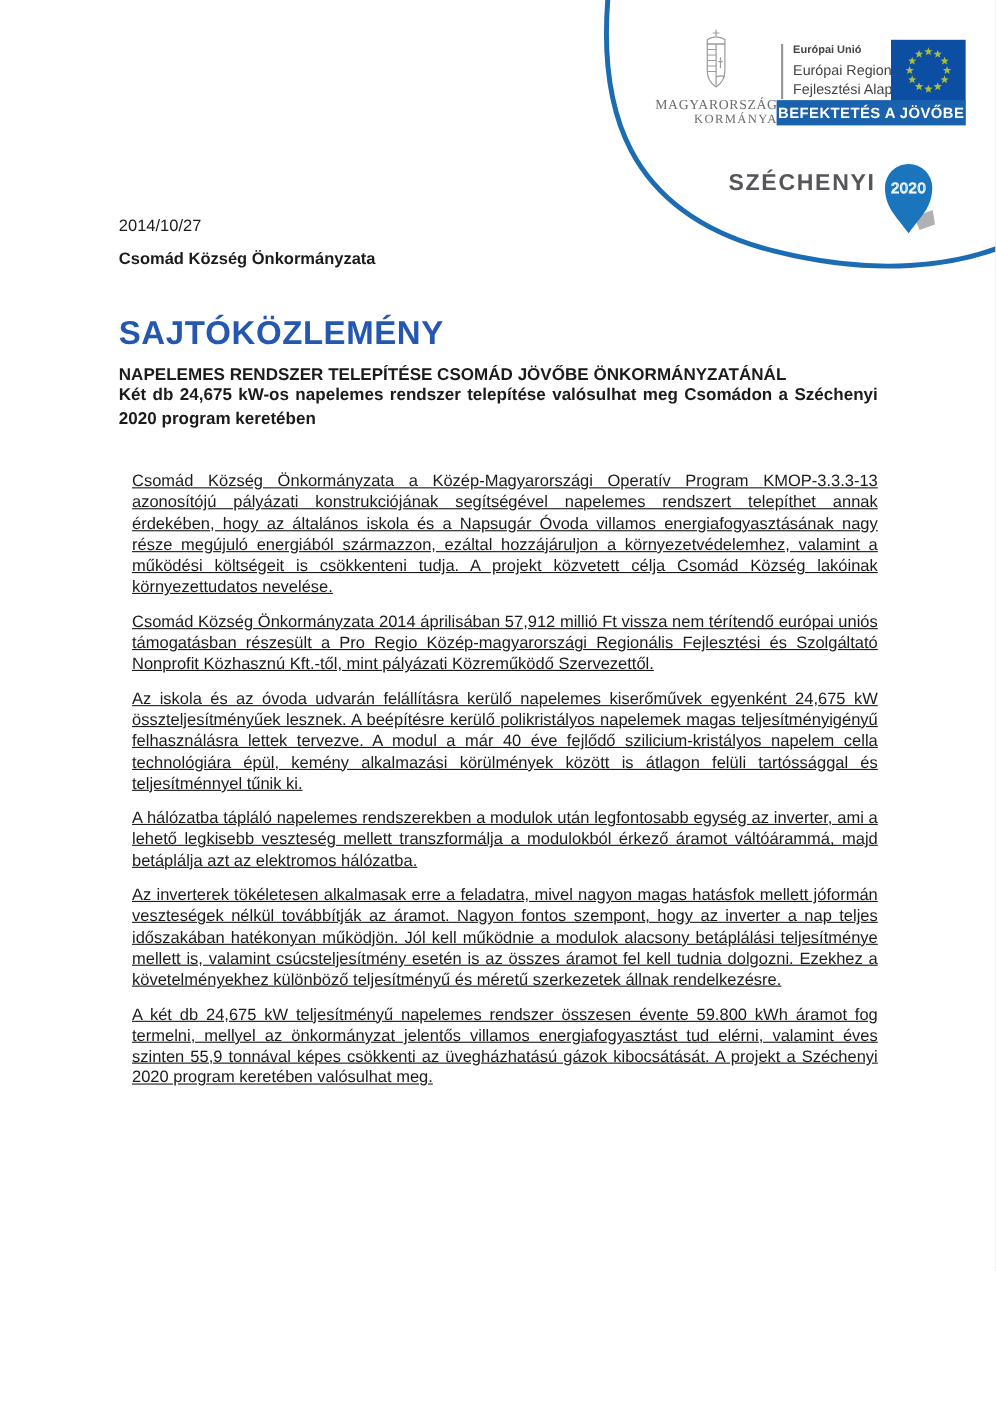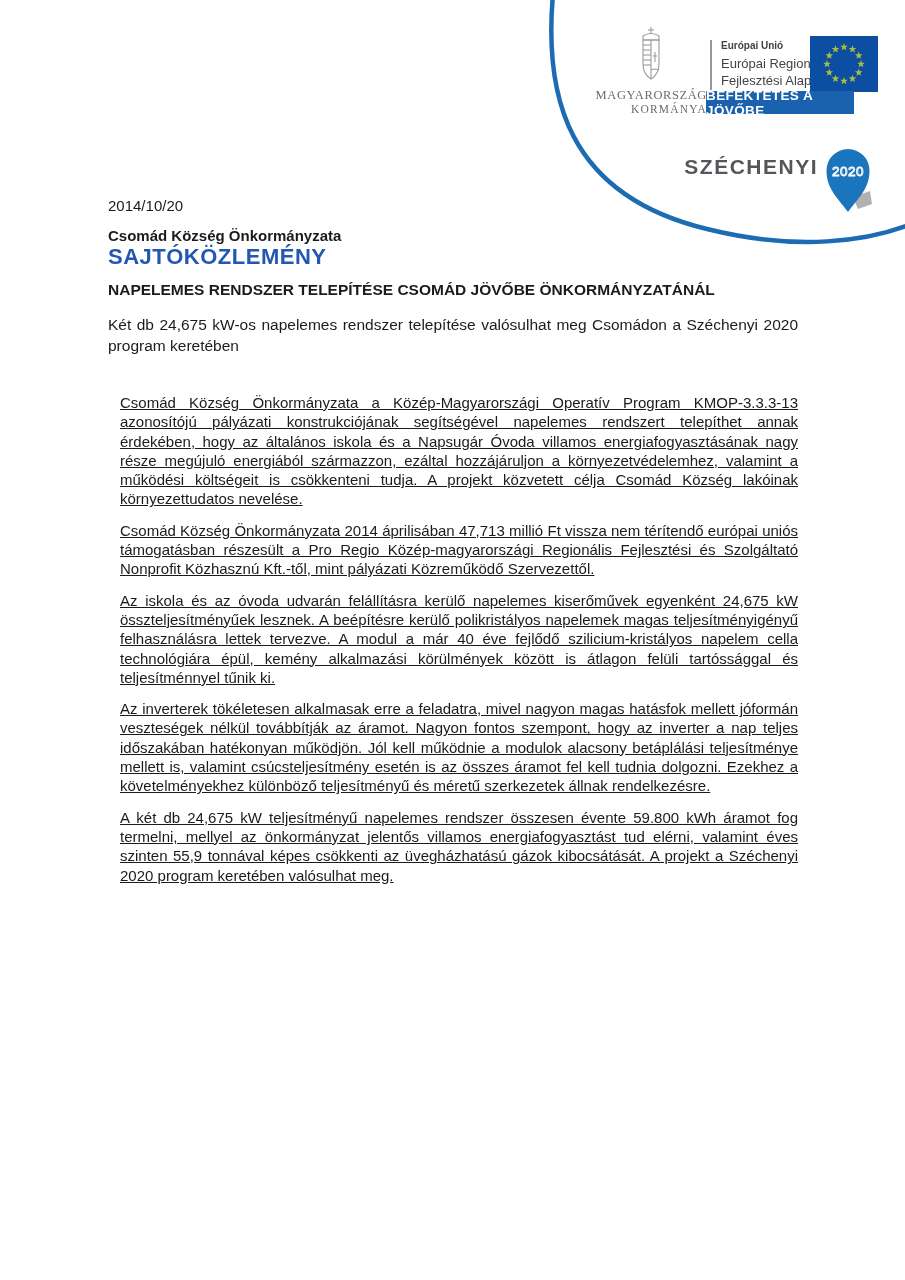--- a/index.html
+++ b/index.html
@@ -29,41 +29,41 @@
   .gov-logo{position:absolute;left:595px;top:26px;width:112px;text-align:right;color:var(--gov-gray);}
   .gov-logo svg{display:block;margin:0 auto 4px auto;}
   .gov-line1{font-family:"Liberation Serif","DejaVu Serif",serif;font-size:12.5px;letter-spacing:.6px;}
   .gov-line2{font-family:"Liberation Serif","DejaVu Serif",serif;font-size:11.5px;letter-spacing:1.2px;}
   .eu-divider{position:absolute;left:710px;top:40px;width:2px;height:50px;background:#97989A;}
   .eu-text{position:absolute;left:721px;top:37px;color:#424346;line-height:17.5px;}
   .eu-title{font-size:10px;font-weight:bold;}
   .eu-line{font-size:13px;}
   .eu-flag{position:absolute;left:810px;top:36px;}
   .banner{
-    position:absolute;left:706px;top:91px;width:148px;height:23px;
+    position:absolute;left:706px;top:91px;width:172px;height:23px;
     background:var(--banner-blue);color:#fff;
     font-size:13.5px;font-weight:bold;letter-spacing:.4px;
     display:flex;align-items:center;justify-content:center;
   }
-  .szechenyi{position:absolute;top:150px;right:32px;display:flex;align-items:flex-start;}
+  .szechenyi{position:absolute;top:150px;right:54px;display:flex;align-items:flex-start;}
   .szechenyi-name{
     font-size:21px;font-weight:bold;color:var(--logo-gray);
     letter-spacing:1.5px;margin-top:5px;
   }
   .szechenyi-pin{margin-left:5px;margin-top:-2px;}
   
   .content{position:absolute;left:108px;top:197px;width:690px;}
   .date{font-size:15px;}
   .org{font-size:15px;font-weight:bold;margin-top:13px;}
   .title{
-    font-size:22px;font-weight:bold;color:var(--accent-blue);
-    letter-spacing:.5px;
+    font-size:30px;font-weight:bold;color:var(--accent-blue);
+    margin-top:43px;letter-spacing:.5px;
   }
   .headline{font-size:15.5px;font-weight:bold;margin-top:11px;}
-  .lead{font-size:15.5px;font-weight:normal;margin-top:16px;text-align:justify;line-height:20.5px;}
+  .lead{font-size:15.5px;font-weight:bold;text-align:justify;line-height:20.5px;}
   .body-text{margin-top:37px;}
   .body-text p{
     font-size:15px;line-height:19.3px;text-align:justify;
     margin:0 0 12px 12px;
     text-decoration:underline;
   }
 </style>
 </head>
 <body>
 
@@ -125,28 +125,29 @@
   <div class="szechenyi">
     <span class="szechenyi-name">SZÉCHENYI</span>
     <svg class="szechenyi-pin" width="50" height="68" viewBox="0 0 50 68" aria-hidden="true">
       <polygon points="30,49 47,43 49,56 35,61" fill="#B0B1B3"></polygon>
       <path d="M25 64 C13 48 3.5 40 3.5 22.5 A21.5 21.5 0 1 1 46.5 22.5 C46.5 40 37 48 25 64 Z" fill="var(--pin-blue)"></path>
       <text x="25" y="27.5" text-anchor="middle" font-family="Liberation Sans, DejaVu Sans, sans-serif" font-size="13.5" letter-spacing="0.5" fill="none" stroke="#ffffff" stroke-width="0.9">2020</text>
     </svg>
   </div>
 
   <div class="content">
-    <div class="date">2014/10/20</div>
+    <div class="date">2014/10/27</div>
     <div class="org">Csomád Község Önkormányzata</div>
     <h1 class="title">SAJTÓKÖZLEMÉNY</h1>
     <h2 class="headline">NAPELEMES RENDSZER TELEPÍTÉSE CSOMÁD JÖVŐBE ÖNKORMÁNYZATÁNÁL</h2>
     <div class="lead">Két db 24,675 kW-os napelemes rendszer telepítése valósulhat meg Csomádon a Széchenyi 2020 program keretében</div>
 
     <div class="body-text">
       <p>Csomád Község Önkormányzata a Közép-Magyarországi Operatív Program KMOP-3.3.3-13 azonosítójú pályázati konstrukciójának segítségével napelemes rendszert telepíthet annak érdekében, hogy az általános iskola és a Napsugár Óvoda villamos energiafogyasztásának nagy része megújuló energiából származzon, ezáltal hozzájáruljon a környezetvédelemhez, valamint a működési költségeit is csökkenteni tudja. A projekt közvetett célja Csomád Község lakóinak környezettudatos nevelése.</p>
-      <p>Csomád Község Önkormányzata 2014 áprilisában 47,713 millió Ft vissza nem térítendő európai uniós támogatásban részesült a Pro Regio Közép-magyarországi Regionális Fejlesztési és Szolgáltató Nonprofit Közhasznú Kft.-től, mint pályázati Közreműködő Szervezettől.</p>
+      <p>Csomád Község Önkormányzata 2014 áprilisában 57,912 millió Ft vissza nem térítendő európai uniós támogatásban részesült a Pro Regio Közép-magyarországi Regionális Fejlesztési és Szolgáltató Nonprofit Közhasznú Kft.-től, mint pályázati Közreműködő Szervezettől.</p>
       <p>Az iskola és az óvoda udvarán felállításra kerülő napelemes kiserőművek egyenként 24,675 kW összteljesítményűek lesznek. A beépítésre kerülő polikristályos napelemek magas teljesítményigényű felhasználásra lettek tervezve. A modul a már 40 éve fejlődő szilicium-kristályos napelem cella technológiára épül, kemény alkalmazási körülmények között is átlagon felüli tartóssággal és teljesítménnyel tűnik ki.</p>
+      <p>A hálózatba tápláló napelemes rendszerekben a modulok után legfontosabb egység az inverter, ami a lehető legkisebb veszteség mellett transzformálja a modulokból érkező áramot váltóárammá, majd betáplálja azt az elektromos hálózatba.</p>
       <p>Az inverterek tökéletesen alkalmasak erre a feladatra, mivel nagyon magas hatásfok mellett jóformán veszteségek nélkül továbbítják az áramot. Nagyon fontos szempont, hogy az inverter a nap teljes időszakában hatékonyan működjön. Jól kell működnie a modulok alacsony betáplálási teljesítménye mellett is, valamint csúcsteljesítmény esetén is az összes áramot fel kell tudnia dolgozni. Ezekhez a követelményekhez különböző teljesítményű és méretű szerkezetek állnak rendelkezésre.</p>
       <p>A két db 24,675 kW teljesítményű napelemes rendszer összesen évente 59.800 kWh áramot fog termelni, mellyel az önkormányzat jelentős villamos energiafogyasztást tud elérni, valamint éves szinten 55,9 tonnával képes csökkenti az üvegházhatású gázok kibocsátását. A projekt a Széchenyi 2020 program keretében valósulhat meg.</p>
     </div>
   </div>
 
 </div>
 
 </body></html>

